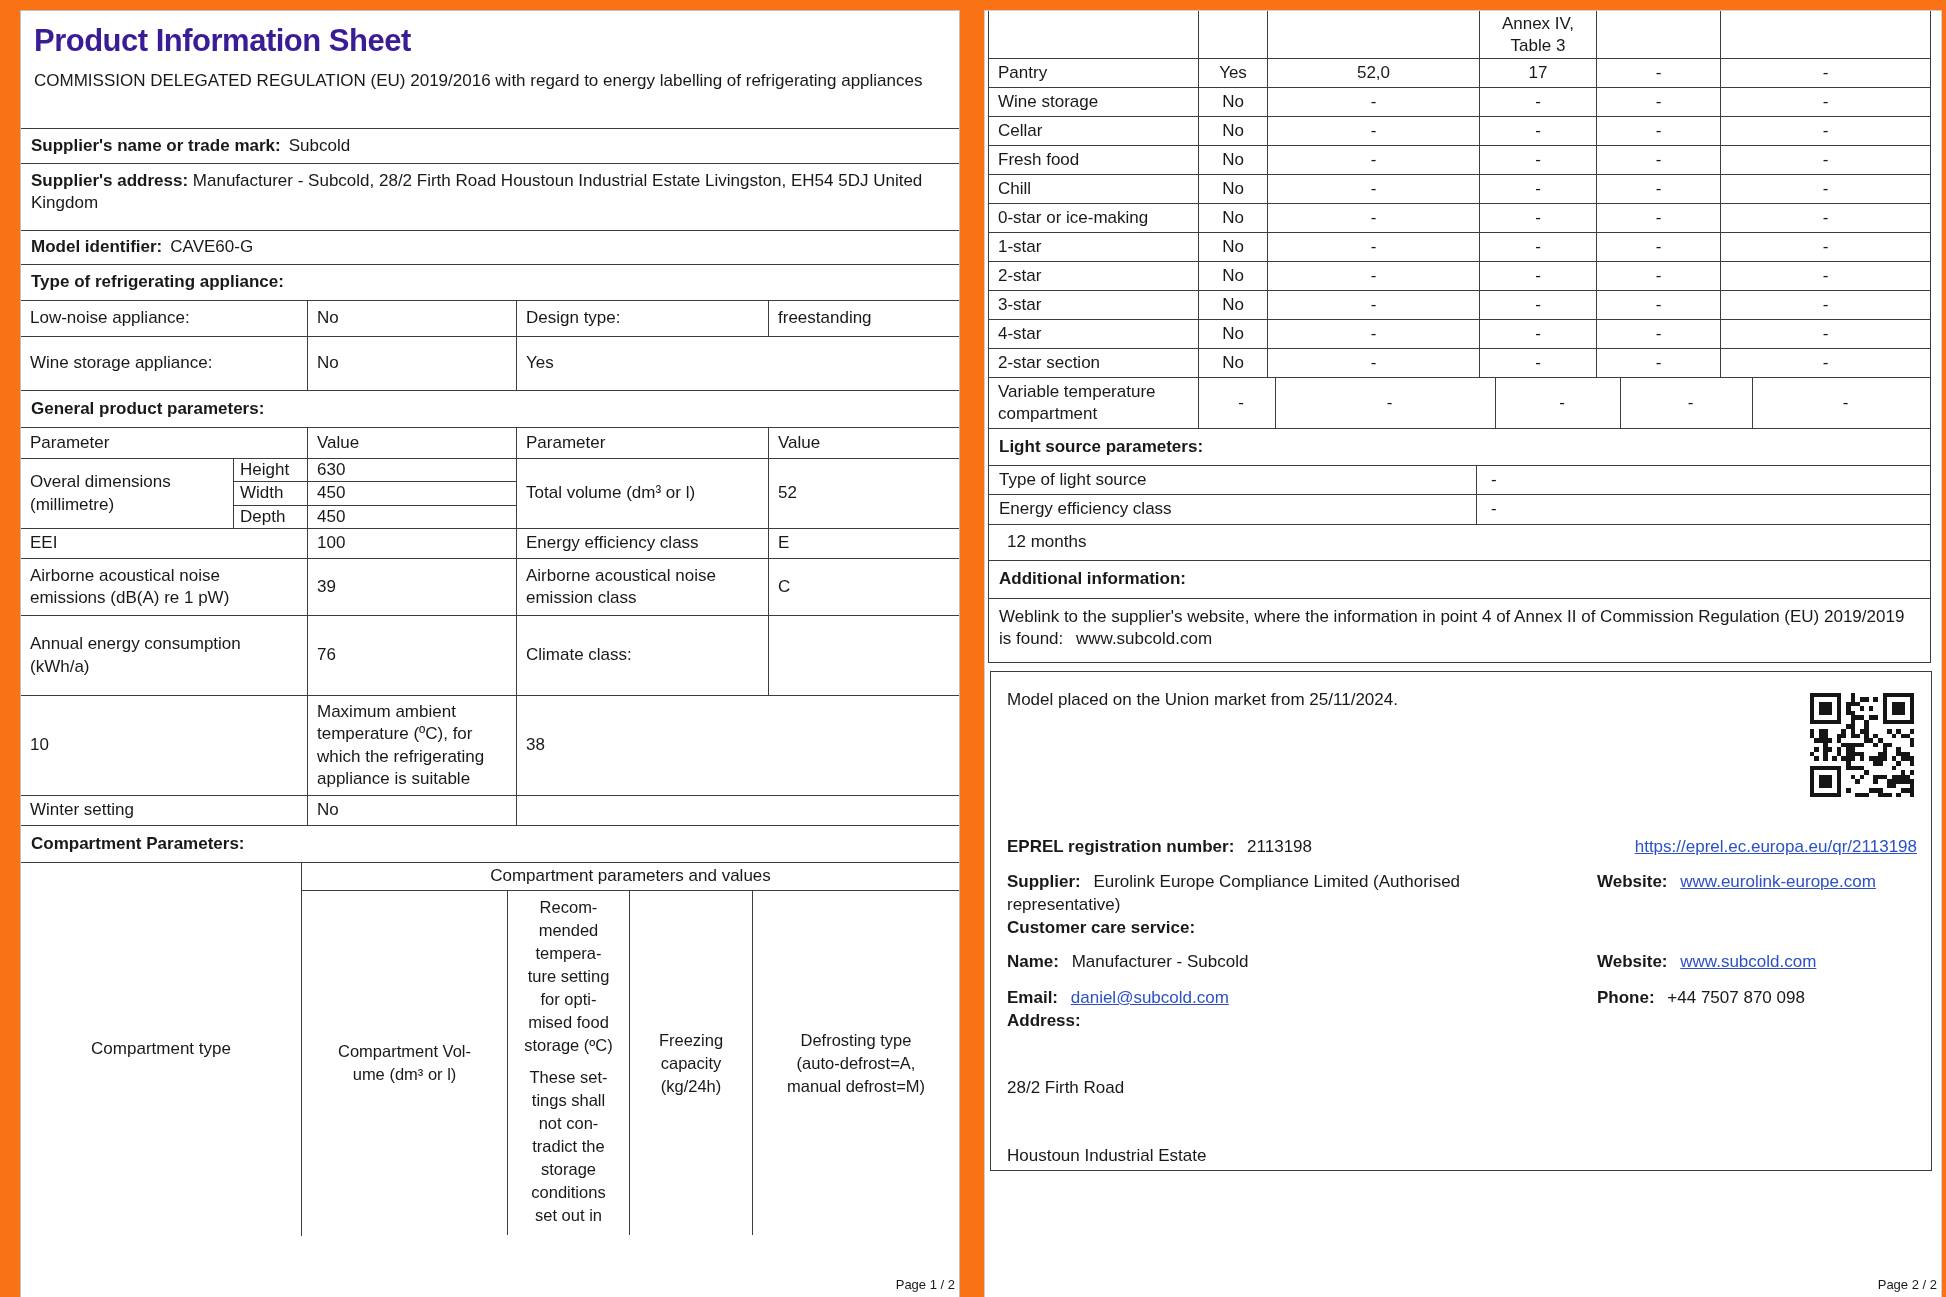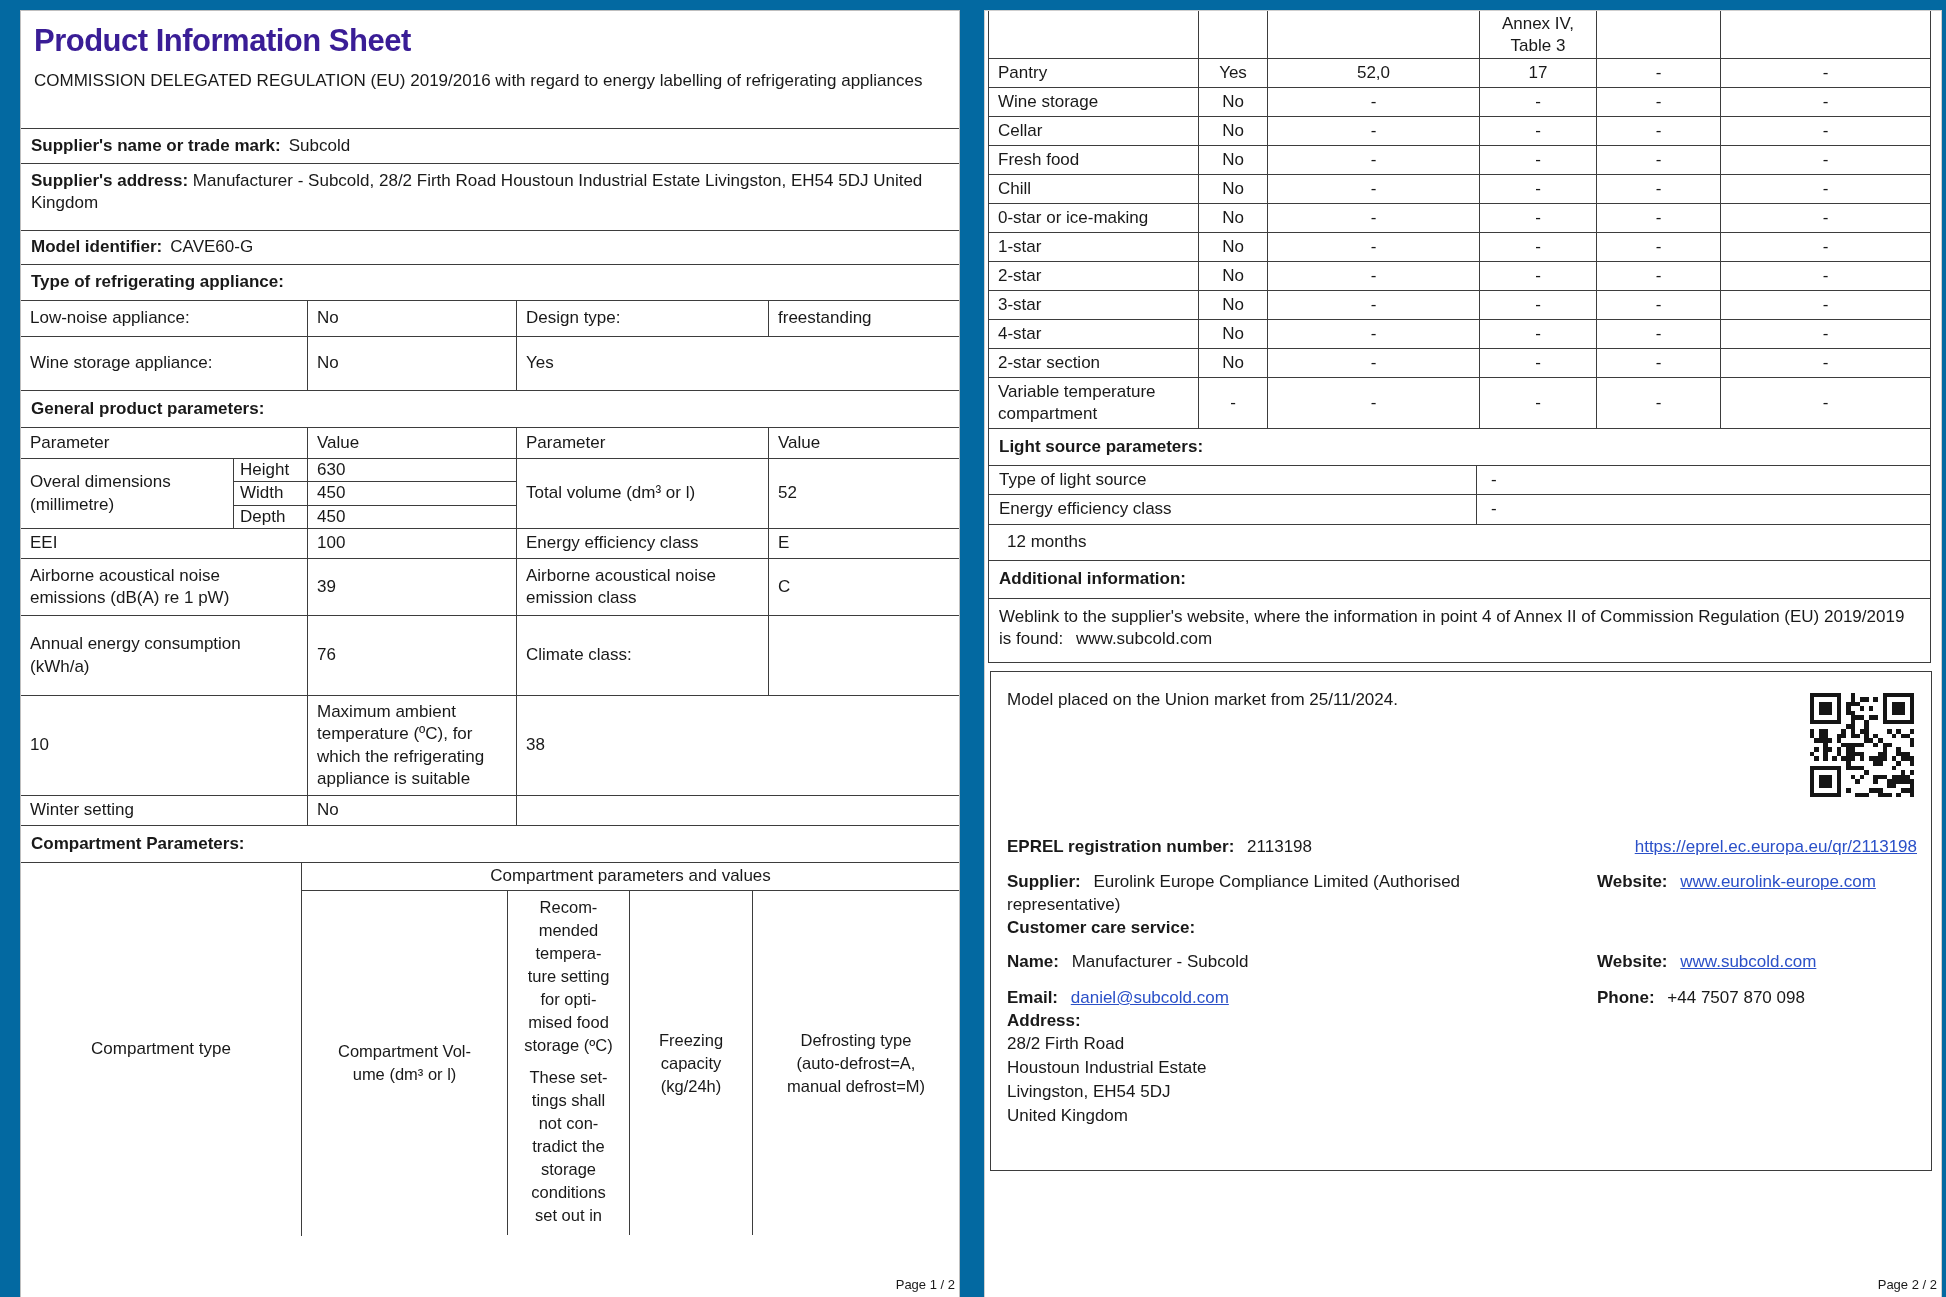--- a/index.html
+++ b/index.html
@@ -1,17 +1,17 @@
 <!DOCTYPE html>
 <html><head>
 <meta charset="utf-8">
 <style>
   html,body{margin:0;padding:0;background:#ffffff;}
   body{font-family:"Liberation Sans","DejaVu Sans",sans-serif;color:#191919;}
-  .canvas{position:relative;width:1946px;height:1297px;background:#0369a1;overflow:hidden;}
+  .canvas{position:relative;width:1946px;height:1297px;background:#f97316;overflow:hidden;}
   .page{position:absolute;top:10px;height:1287px;background:#fff;border:1px solid #bfbfbf;overflow:hidden;}
   .page1{left:20px;width:938px;}
   .page2{left:984px;width:956px;border-color:#cfcfcf;}
 
   
   .row{border-bottom:1px solid #3d3d3d;box-sizing:border-box;overflow:hidden;font-size:17px;line-height:1.32;}
   .cell{display:flex;align-items:center;padding:2px 9px;box-sizing:border-box;overflow:hidden;}
   .br{border-right:1px solid #3d3d3d;}
   .b{font-weight:bold;}
   .ml{margin-left:8px;}
@@ -44,21 +44,21 @@
   .ch-col.brr{border-right:1px solid #3d3d3d;}
   .ch-center{display:flex;flex-direction:column;justify-content:center;align-items:center;}
   .ch-top{padding-top:5px;}
   .mt8{margin-top:9px;}
 
   .pfoot{position:absolute;bottom:6px;right:4px;font-size:13px;color:#1a1a1a;}
 
   
   .p2table{margin-left:3px;width:943px;border-left:1px solid #3d3d3d;border-right:1px solid #3d3d3d;box-sizing:border-box;font-size:17px;line-height:1.3;}
   .p2row{display:grid;grid-template-columns:210px 69px 212px 117px 124px 1fr;border-bottom:1px solid #3d3d3d;box-sizing:border-box;height:29px;}
-  .p2row.tall{height:51px;}
+  .p2row.tall{height:51px;gap:8px;}
   .p2row.annex{height:48px;}
   .p2cell{display:flex;align-items:center;justify-content:center;text-align:center;border-right:1px solid #3d3d3d;box-sizing:border-box;overflow:hidden;padding:1px 4px;}
   .p2cell.c0{justify-content:flex-start;text-align:left;padding:1px 9px;}
   .p2cell.last{border-right:none;}
   .p2cell.lines{flex-direction:column;line-height:22px;}
   .p2full{display:flex;align-items:center;padding:2px 10px;border-bottom:1px solid #3d3d3d;box-sizing:border-box;overflow:hidden;}
   .p2full.bold{font-weight:bold;}
   .p2lv{display:grid;grid-template-columns:488px 1fr;border-bottom:1px solid #3d3d3d;box-sizing:border-box;}
   .p2lv .lab{display:flex;align-items:center;padding:2px 10px;border-right:1px solid #3d3d3d;}
   .p2lv .val{display:flex;align-items:center;padding:2px 14px;}
@@ -70,21 +70,21 @@
   .market-box p{margin:0;}
   .qr{position:absolute;top:16px;right:12px;width:114px;height:114px;}
   .mb-row{display:grid;grid-template-columns:590px 1fr;align-items:start;}
   .mb-eprel{margin-top:124px;}
   .mb-eprel .rightcol{text-align:right;}
   .mb-supplier{margin-top:12px;}
   .mb-care{margin-top:22px;font-weight:bold;}
   .mb-name{margin-top:11px;}
   .mb-email{margin-top:13px;}
   .mb-addrlabel{margin-top:12px;font-weight:bold;}
-  .addr-lines div{line-height:24px;}
+  .addr-lines div{line-height:24px;margin-top:44px;}
   a.link{color:#2B50C8;text-decoration:underline;cursor:pointer;}
 </style>
 </head>
 <body>
 
 <div class="canvas">
 
   <section class="page page1">
 
     <div class="row title-block" style="height:118px">

